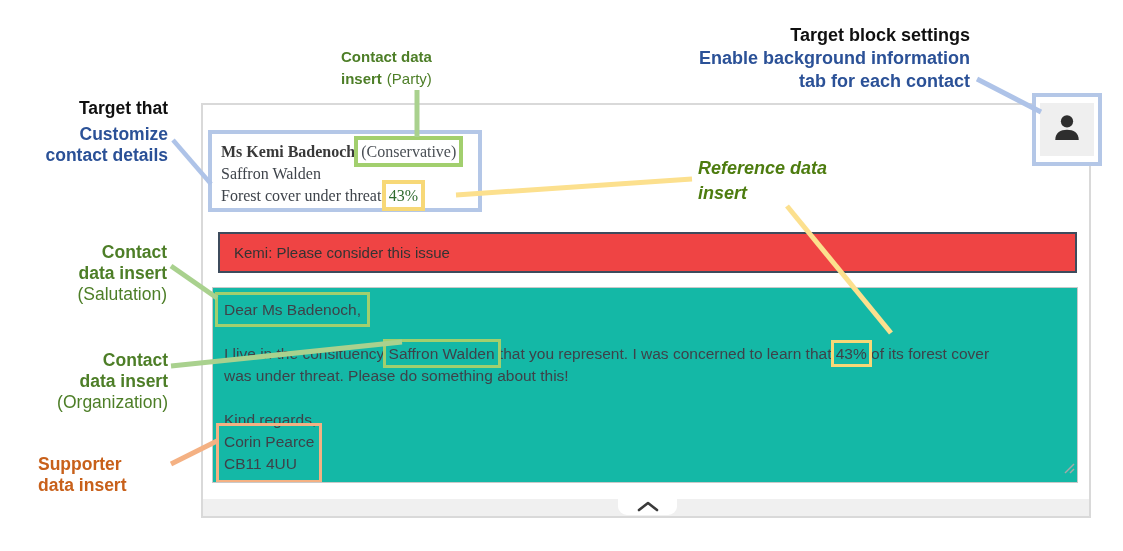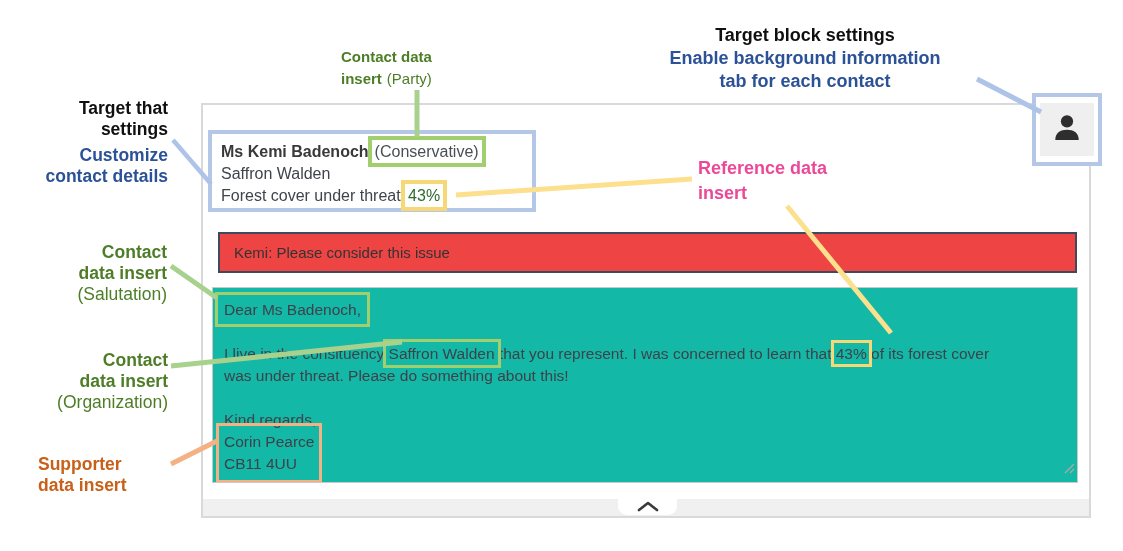--- a/index.html
+++ b/index.html
@@ -9,24 +9,25 @@
   }
   
   .panel{
     position:absolute;left:201px;top:103px;width:890px;height:415px;
     background:#ffffff;border:2px solid #d9d9d9;box-sizing:border-box;
   }
   .panel-footer{
     position:absolute;left:0;right:0;bottom:0;height:17px;background:#f0f0f0;
   }
   .contact-block{
-    position:absolute;left:208px;top:130px;width:328px;height:82px;
+    position:absolute;left:208px;top:130px;width:274px;height:82px;
     background:#ffffff;border:4px solid #b4c7e7;box-sizing:border-box;
     padding:7px 0 16px 9px;font-size:16px;line-height:22px;color:#3f444b;
     white-space:nowrap;
+    font-family:Liberation Serif, serif;
   }
   .contact-name{font-weight:700;color:#393939;}
   .contact-party{color:#4a4f55;outline:4px solid #a2cf6e;outline-offset:3px;margin-left:6px;}
   .contact-ref-value{color:#2f6b2f;outline:4px solid #f7d877;outline-offset:3px;margin-left:3px;}
   .icon-box{
     position:absolute;left:1032px;top:93px;width:70px;height:73px;
     background:#ffffff;border:4px solid #b4c7e7;box-sizing:border-box;
     display:flex;align-items:center;justify-content:center;
   }
   .icon-square{
@@ -56,26 +57,26 @@
     background:#ffffff;border:none;border-radius:0 0 9px 9px;padding:0;
     display:flex;align-items:center;justify-content:center;cursor:pointer;
   }
   
   .ann{position:absolute;font-weight:700;z-index:11;}
   .ann div{white-space:nowrap;}
   .ann .normal{font-weight:400;}
   .ann-black{color:#101010;}
   .ann-blue{color:#2b5197;}
   .ann-green{color:#4d7e27;}
-  .ann-gold{color:#ec4899;}
+  .ann-gold{color:#4d7c0f;font-style:italic;}
   .ann-orange{color:#c8601a;}
   #ann-target-left{left:20px;top:98px;width:148px;text-align:right;font-size:17.5px;line-height:21px;}
   #ann-target-left .sub{margin-top:5px;}
   #ann-party{left:341px;top:46px;width:140px;text-align:left;font-size:15px;line-height:22px;}
-  #ann-target-right{left:640px;top:24px;width:330px;text-align:center;font-size:18px;line-height:23px;}
+  #ann-target-right{left:640px;top:24px;width:330px;text-align:right;font-size:18px;line-height:23px;}
   #ann-reference{left:698px;top:156px;width:170px;text-align:left;font-size:18px;line-height:25px;}
   #ann-salutation{left:30px;top:242px;width:137px;text-align:right;font-size:17.5px;line-height:21px;}
   #ann-organization{left:25px;top:350px;width:143px;text-align:right;font-size:17.5px;line-height:21px;}
   #ann-supporter{left:38px;top:454px;width:138px;font-size:17.5px;line-height:21px;}
   #connector-svg{position:absolute;left:0;top:0;z-index:10;pointer-events:none;}
 </style>
 </head>
 <body>
 
 <div id="page">
@@ -136,21 +137,20 @@
     <line x1="977" y1="79" x2="1041" y2="112" stroke="#aec3e8" stroke-width="5"></line>
     <line x1="456" y1="195" x2="692" y2="179" stroke="#fce08e" stroke-width="5"></line>
     <line x1="787" y1="206" x2="891" y2="333" stroke="#fce08e" stroke-width="5"></line>
     <line x1="171" y1="266" x2="217" y2="298" stroke="#a9d18e" stroke-width="5"></line>
     <line x1="171" y1="366" x2="402" y2="342" stroke="#a9d18e" stroke-width="5"></line>
     <line x1="171" y1="464" x2="217" y2="441" stroke="#f4b183" stroke-width="5"></line>
   </svg>
 
   <div class="ann" id="ann-target-left">
     <div class="ann-black">Target that</div>
-    <div class="ann-black">settings</div>
     <div class="ann-blue sub">Customize</div>
     <div class="ann-blue">contact details</div>
   </div>
 
   <div class="ann ann-green" id="ann-party">
     <div>Contact data</div>
     <div><span>insert</span><span class="normal" style="margin-left:5px">(Party)</span></div>
   </div>
 
   <div class="ann" id="ann-target-right">

